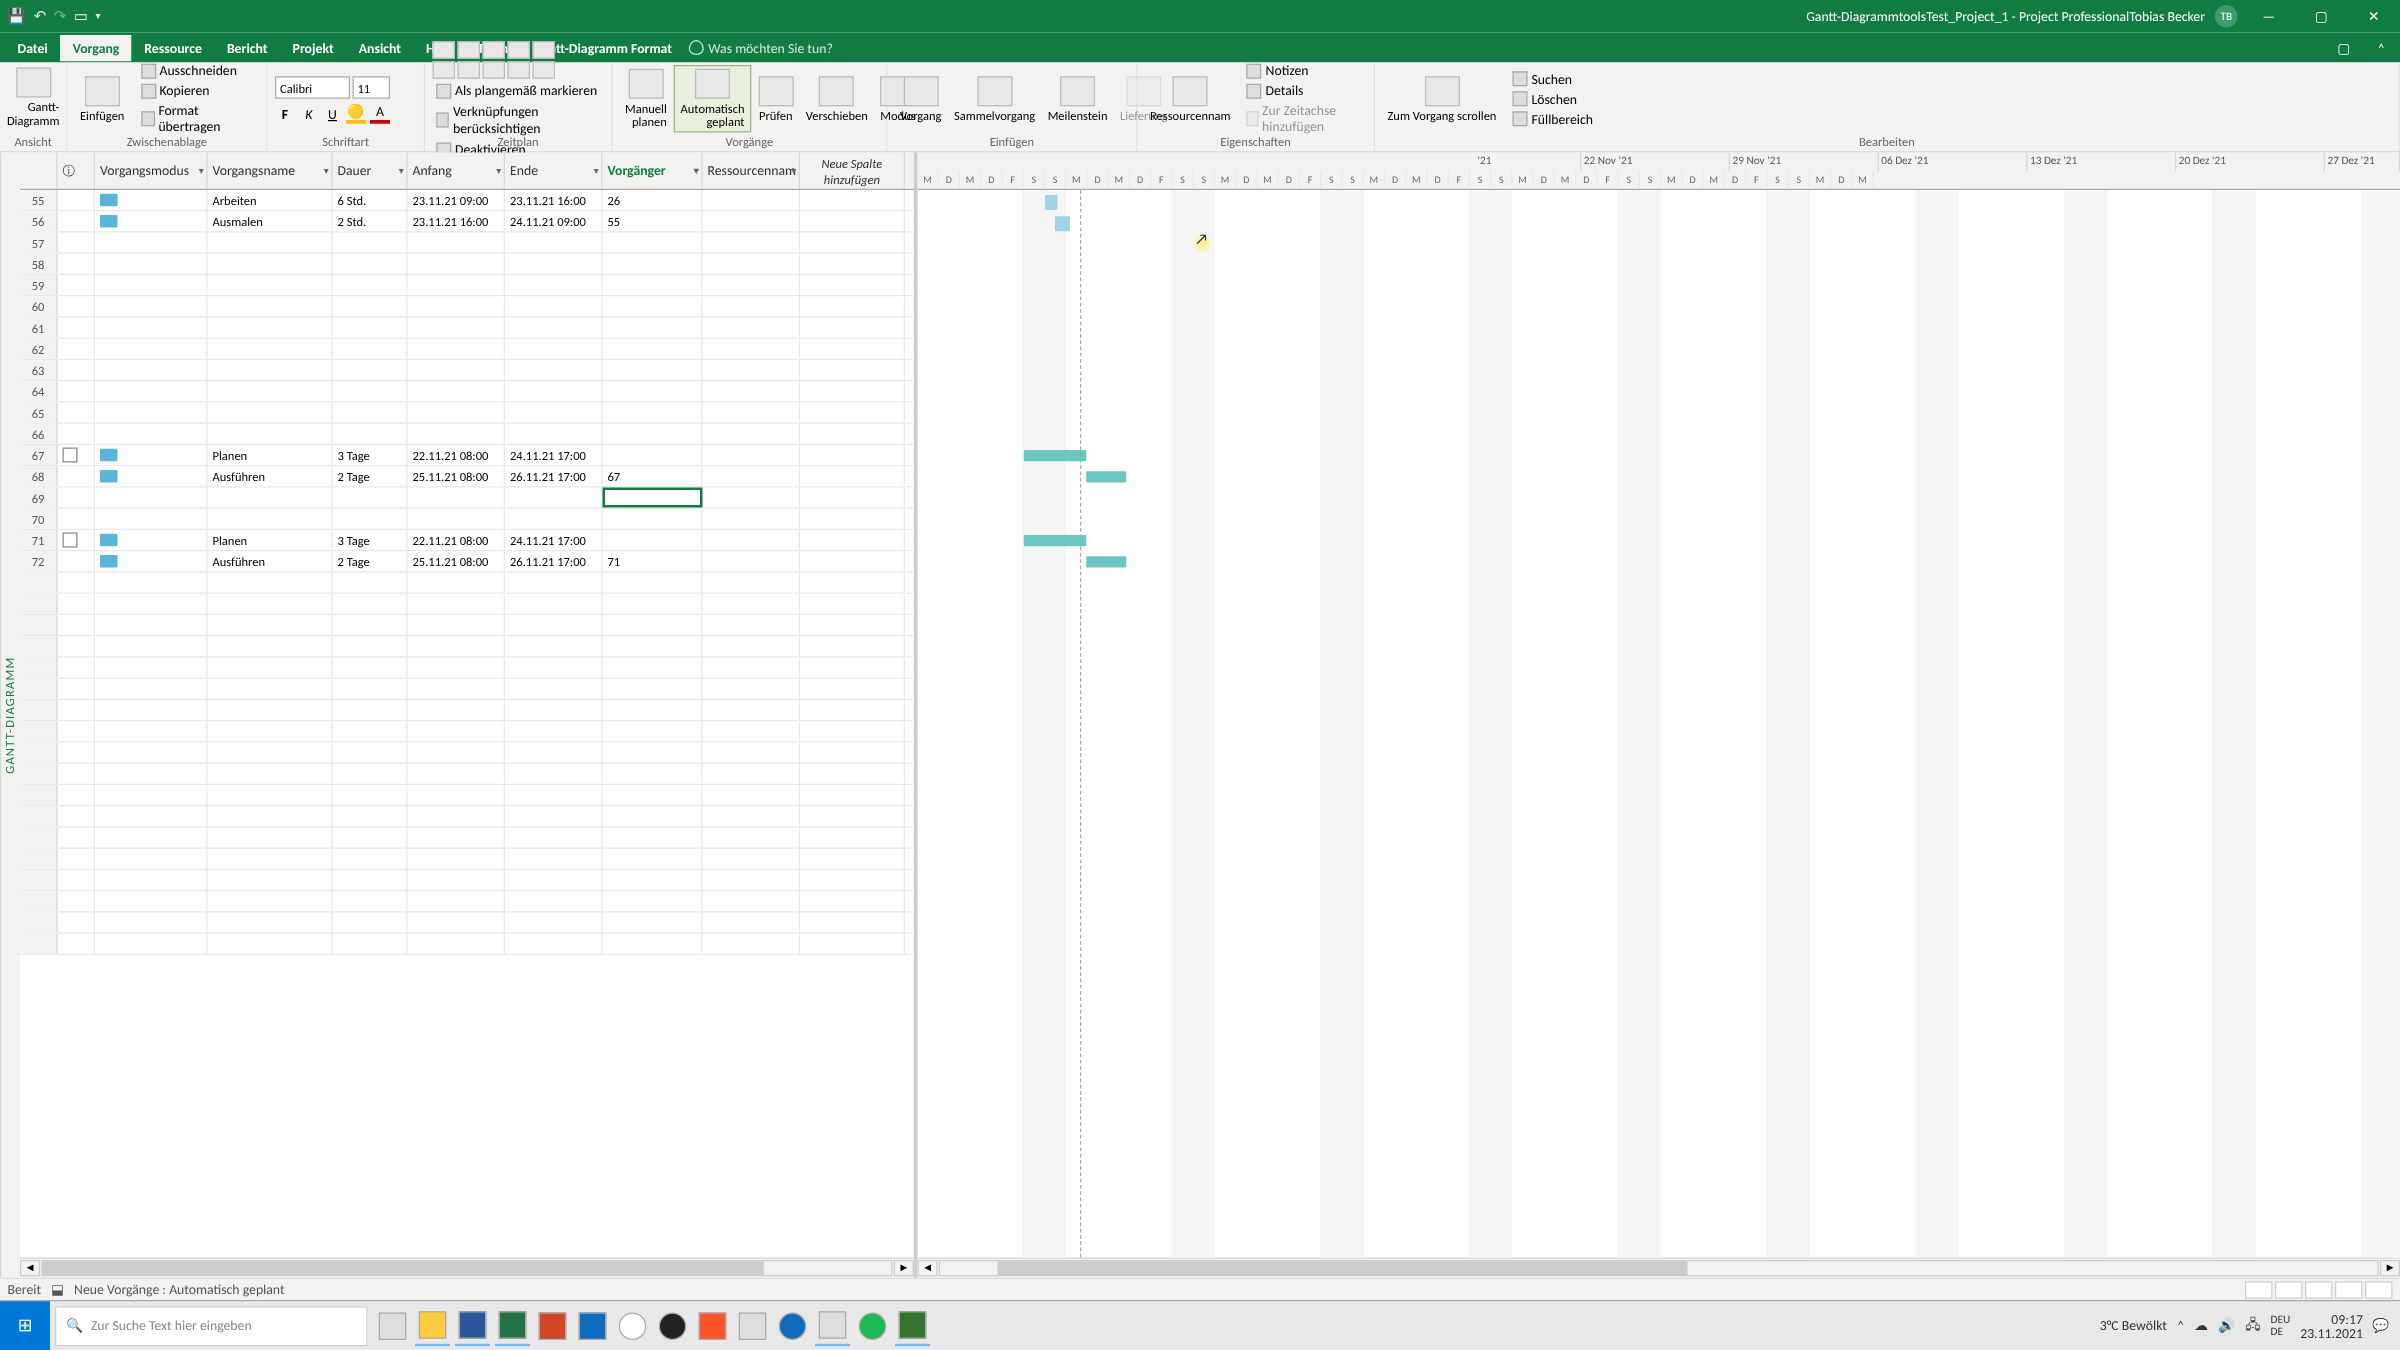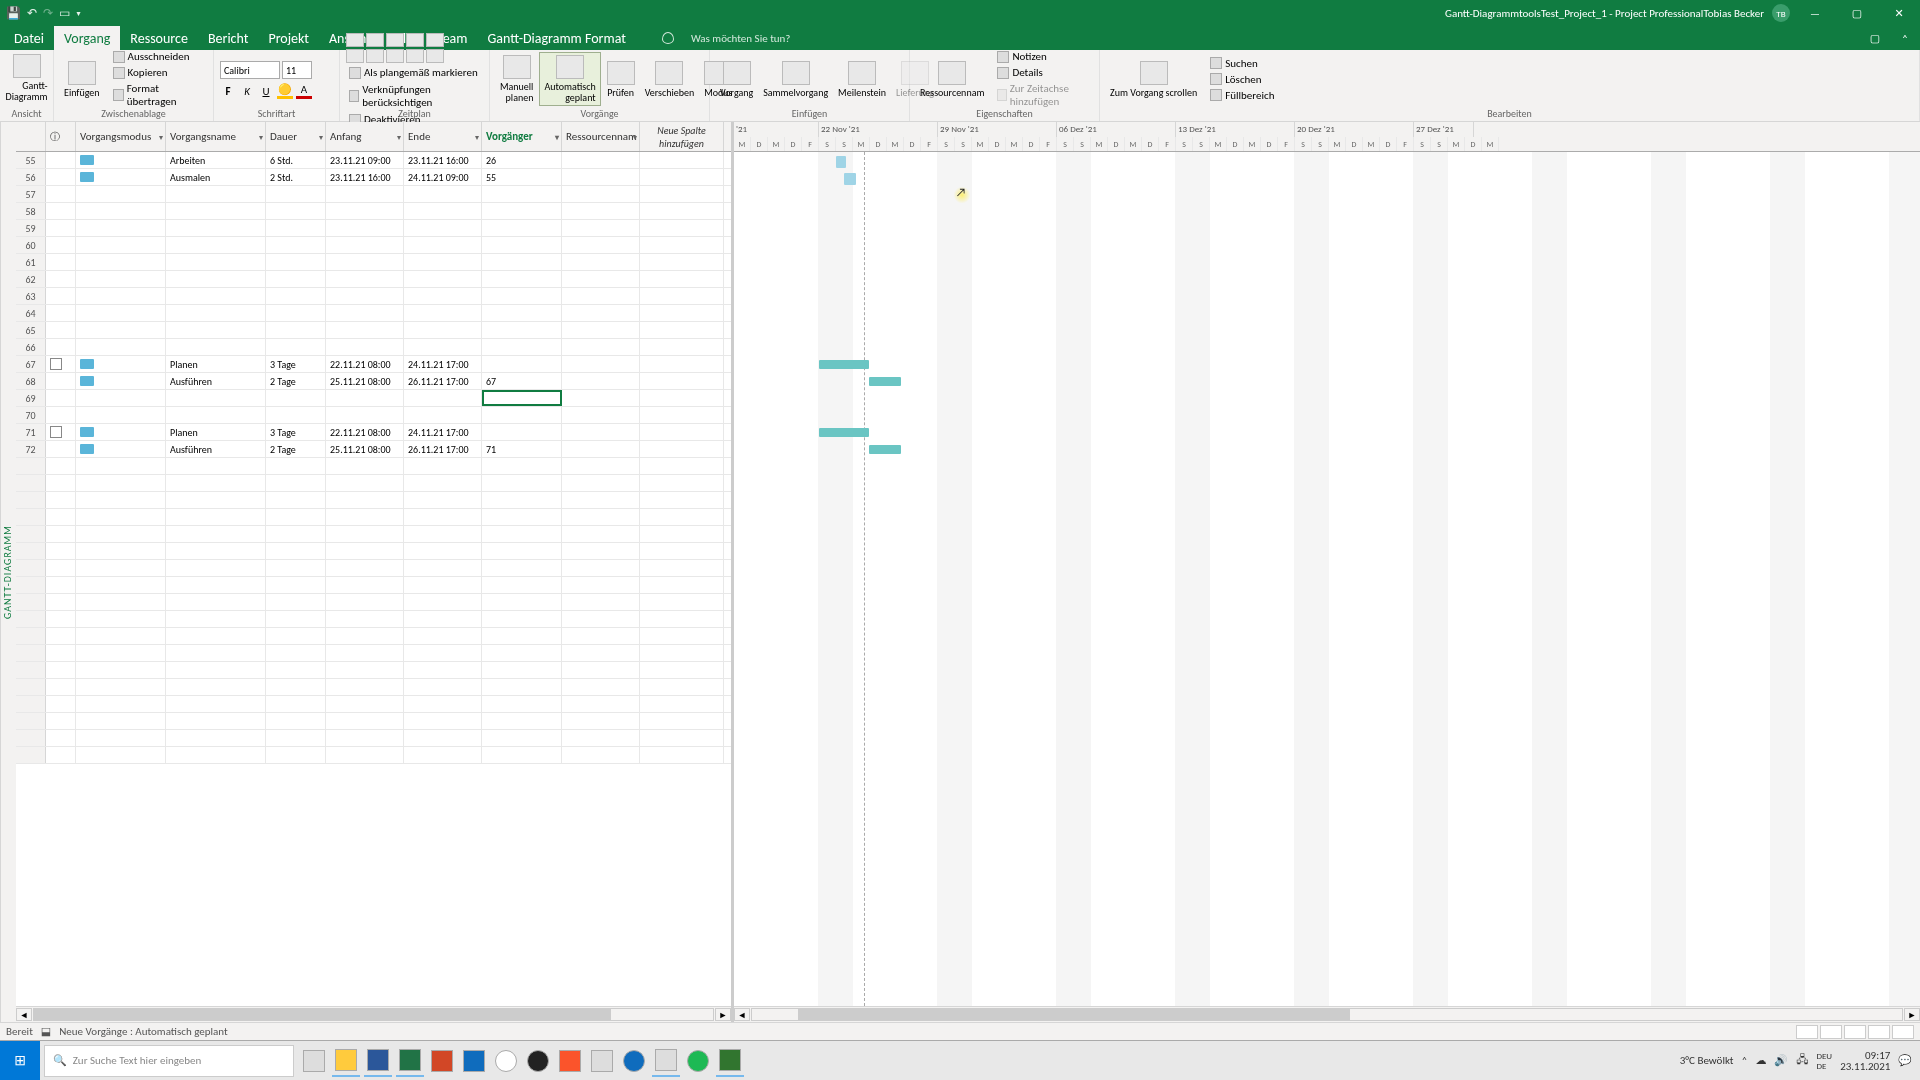--- a/index.html
+++ b/index.html
@@ -9,23 +9,23 @@
 .qat { display: flex; align-items: center; gap: 6px; padding: 0 6px; }
 .qat span { font-size: 12px; cursor: pointer; opacity: .9; }
 .title-center { flex: 1; text-align: center; display: flex; justify-content: flex-end; align-items: center;}
 .title-tools { font-size: 11px; }
 .title-file { font-size: 11px; }
 .title-right { display: flex; align-items: center; gap: 8px; padding-right: 4px; }
 .avatar { width: 18px; height: 18px; border-radius: 50%; background: #3a9d6b; display: inline-flex; align-items: center; justify-content: center; font-size: 9px; }
 .wbtn { width: 34px; height: 26px; display: inline-flex; align-items: center; justify-content: center; cursor: pointer; }
 
 .menu-bar { background: #107c41; height: 24px; display: flex; align-items: center; color: #fff; padding-left: 4px; }
-.menu-bar .tab { padding: 4px 10px; cursor: pointer; font-size: 14px; }
+.menu-bar .tab { padding: 4px 10px; cursor: pointer; font-size: 11px; font-weight: bold; }
 .menu-bar .tab.active { background: #f3f2f1; color: #107c41; }
-.menu-bar .tell { margin-left: 26px; color: #d4e9dc; font-size: 11px; display: flex; align-items: center; gap: 17px;}
+.menu-bar .tell { margin-left: 3px; color: #d4e9dc; font-size: 11px; display: flex; align-items: center; gap: 4px;}
 .menu-bar .bulb { width: 12px; height:12px; border: 1px solid #d4e9dc; border-radius: 50% 50% 50% 50% / 60% 60% 40% 40%; display:inline-block;}
 .menu-right { margin-left: auto; display: flex; }
 .menu-right .wbtn { width: 30px; height: 24px; font-size: 11px;}
 
 .ribbon { background: #f3f2f1; height: 72px; border-bottom: 1px solid #d6d6d6; display: flex; }
 .rgroup { border-right: 1px solid #e1e1e1; padding: 2px 6px 0 6px; display: flex; flex-direction: column; justify-content: space-between; }
 .rgroup .label { font-size: 10px; color: #666; text-align: center; padding-bottom: 1px; }
 .rbtn-lg { display: flex; flex-direction: column; align-items: center; justify-content: center; padding: 2px 4px; cursor: pointer; }
 .rbtn-lg .icn { width: 28px; height: 24px; background: #e8e8e8; border: 1px solid #bbb; margin-bottom: 2px; }
 .rbtn-lg span { font-size: 10px; line-height: 11px; text-align: right; }
@@ -51,21 +51,21 @@
 .grow .rn { width: 30px; background: #f3f2f1; border-right: 1px solid #d6d6d6; text-align: center; font-size: 10px; color: #555; line-height: 17px;}
 .grow .c { border-right: 1px solid #e8e8e8; padding: 0 4px; font-size: 10px; line-height: 17px; overflow: hidden; white-space: nowrap;}
 .w-i { width: 30px; } .w-mode { width: 90px; } .w-name { width: 100px;} .w-dur { width: 60px;} .w-start { width: 78px;} .w-end { width: 78px;} .w-pred { width: 80px;} .w-res { width: 78px;} .w-add { width: 84px; font-style: italic; color:#888; text-align:center; line-height:13px; font-size:10px;}
 .mode-ic { width: 14px; height: 10px; background: #5ab5d9; display: inline-block; margin-top: 3px; border-radius: 1px;}
 .info-ic { width: 12px; height: 12px; border: 1px solid #888; display: inline-block; margin-top:2px;}
 .sel-cell { border: 2px solid #107c41 !important; position: relative;}
 .sel-dd { position: absolute; right: -14px; top:0; width: 13px; height: 15px; background: #f3f2f1; border: 1px solid #aaa; font-size: 8px; text-align:center; line-height:14px;}
 
 .gantt { flex: 1; display: flex; flex-direction: column; overflow: hidden;}
 .ghdr2 { height: 30px; background: #f3f2f1; border-bottom: 1px solid #ababab; display:flex; flex-direction:column;}
-.weeks { flex:1; display:flex;}
+.weeks { flex:1; display:flex;justify-content:flex-end;}
 .weeks .wk { border-right: 1px solid #d6d6d6; font-size: 9px; padding: 1px 2px; color:#555;}
 .days { flex:1; display:flex;}
 .days .d { width: 17px; border-right: 1px solid #e8e8e8; font-size: 8px; text-align: center; color: #666; line-height:14px;}
 .gbody2 { flex:1; position: relative; background-image: repeating-linear-gradient(to right, transparent 0, transparent 84px, #f5f5f5 84px, #f5f5f5 119px); }
 .bar { position: absolute; height: 9px; background: #6ac5c3; border-radius: 1px;}
 .bar.sm { height: 12px; background:#9fd4e6;}
 .cursor { position: absolute; width: 16px; height: 18px; pointer-events: none;}
 .cursor::before { content:''; position:absolute; inset:0; background: radial-gradient(circle, rgba(255,235,60,.7) 0%, rgba(255,235,60,0) 70%);}
 .cursor::after { content:'↖'; position:absolute; font-size: 12px; color:#222; top:-1px; left:2px; transform: scaleX(-1);}
 .today-line { position:absolute; top:0; bottom:0; width:0; border-left: 1px dashed #aaa;}

